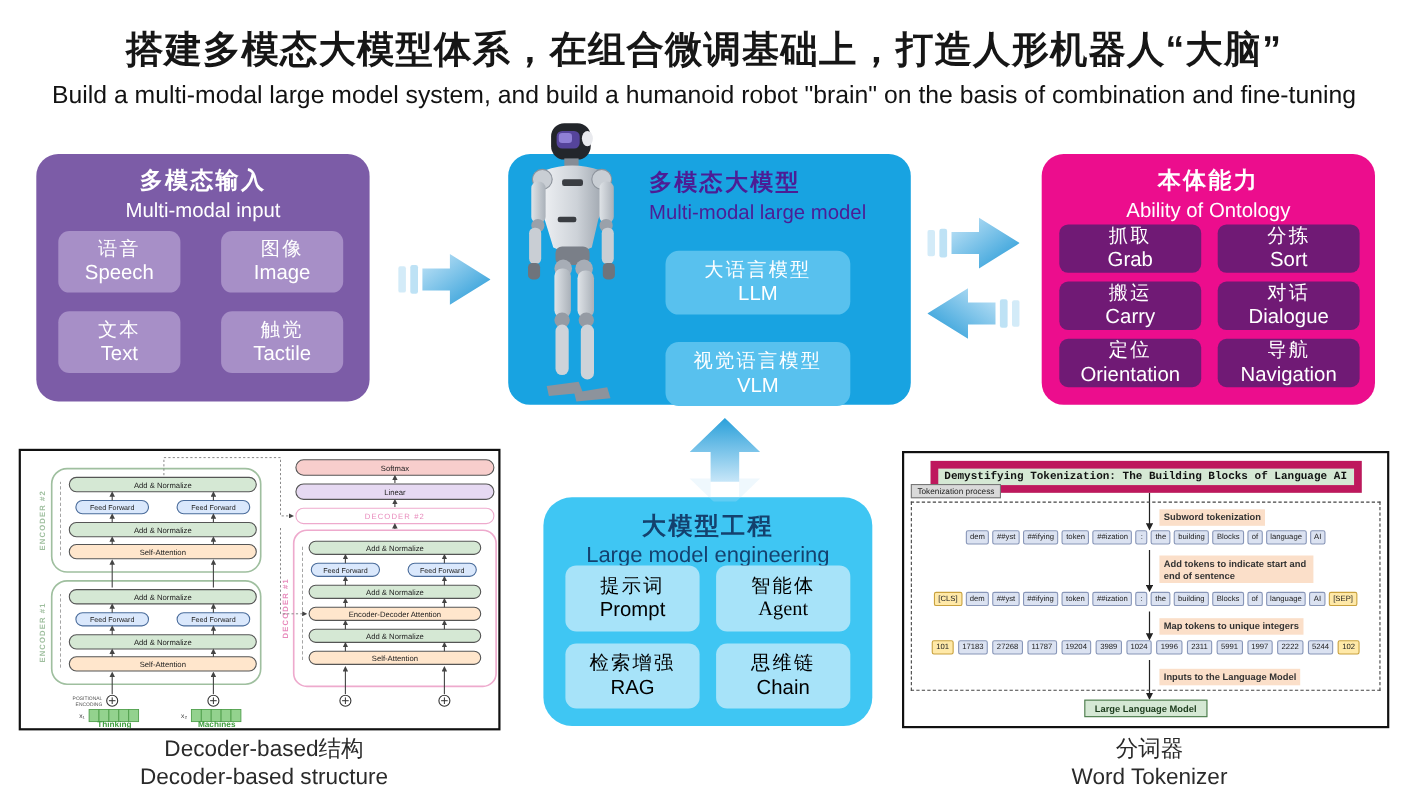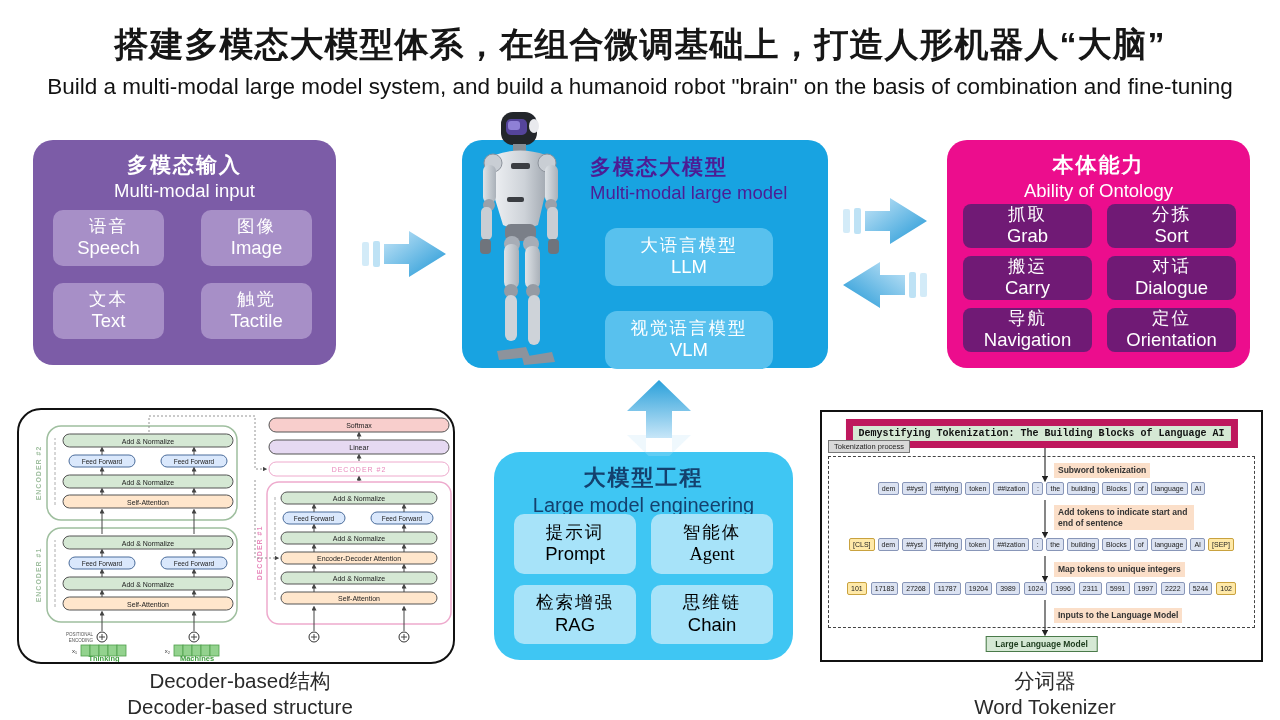--- a/index.html
+++ b/index.html
@@ -49,21 +49,21 @@
   .box-cyan .hd-en { font-size:20px; }
 
   
   .flow { position:absolute; }
 
   
   #robot { position:absolute; left:454px; top:111px; width:132px; height:258px; z-index:5; }
 
   
   .panel { position:absolute; background:#fff; border:2px solid #111; }
-  .panel-decoder { left:17px; top:408px; width:438px; height:256px;border-radius:24px; }
+  .panel-decoder { left:17px; top:408px; width:438px; height:256px; }
   .panel-tokenizer { left:820px; top:410px; width:443px; height:252px; }
 
   .caption { position:absolute; text-align:center; color:#2a2a2a; font-size:20.5px; line-height:26px; }
   .caption-left { left:40px; top:668px; width:400px; }
   .caption-right { left:845px; top:668px; width:400px; }
 
   
   .tok-title { position:absolute; top:7px; left:50%; transform:translateX(-50%);
                background:#d5e8d4; border:7px solid #be185d; padding:2px 6px;
                font-family:Liberation Mono, monospace; font-size:10px; font-weight:bold;
@@ -198,26 +198,26 @@
       </div>
       <div class="sub">
         <div class="sub-zh">搬运</div>
         <div class="sub-en">Carry</div>
       </div>
       <div class="sub">
         <div class="sub-zh">对话</div>
         <div class="sub-en">Dialogue</div>
       </div>
       <div class="sub">
+        <div class="sub-zh">定位</div>
+        <div class="sub-en">Orientation</div>
+      </div>
+      <div class="sub">
         <div class="sub-zh">导航</div>
         <div class="sub-en">Navigation</div>
-      </div>
-      <div class="sub">
-        <div class="sub-zh">定位</div>
-        <div class="sub-en">Orientation</div>
       </div>
     </div>
   </div>
 
   <div class="bigbox box-cyan">
     <div class="box-hd">
       <div class="hd-zh">大模型工程</div>
       <div class="hd-en">Large model engineering</div>
     </div>
     <div class="grid grid-cyan">

